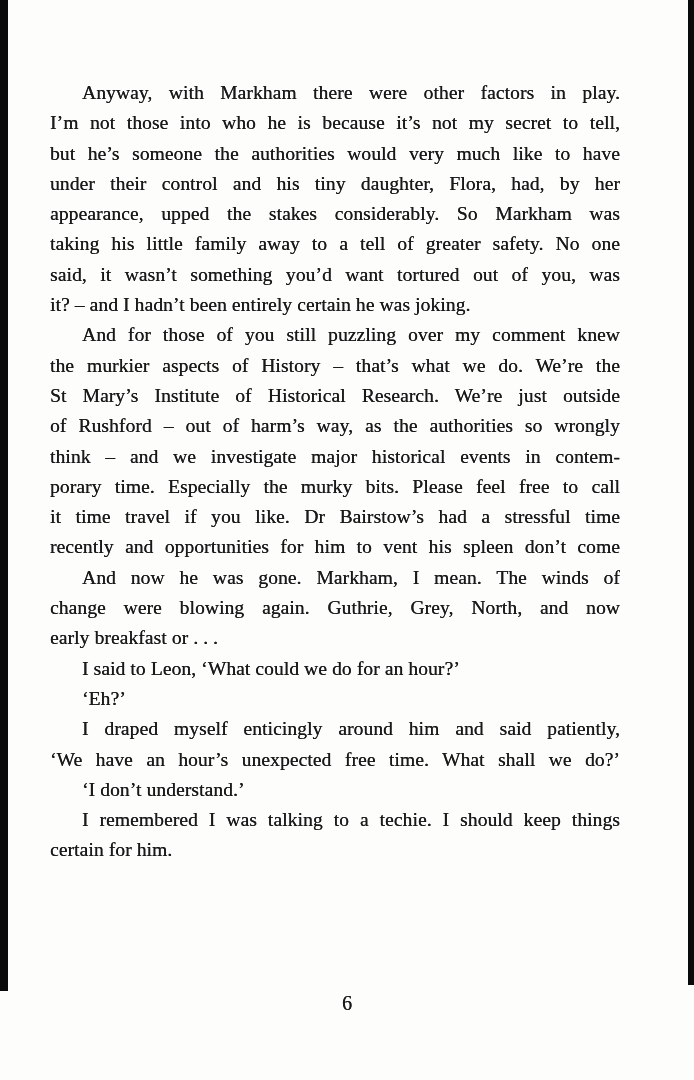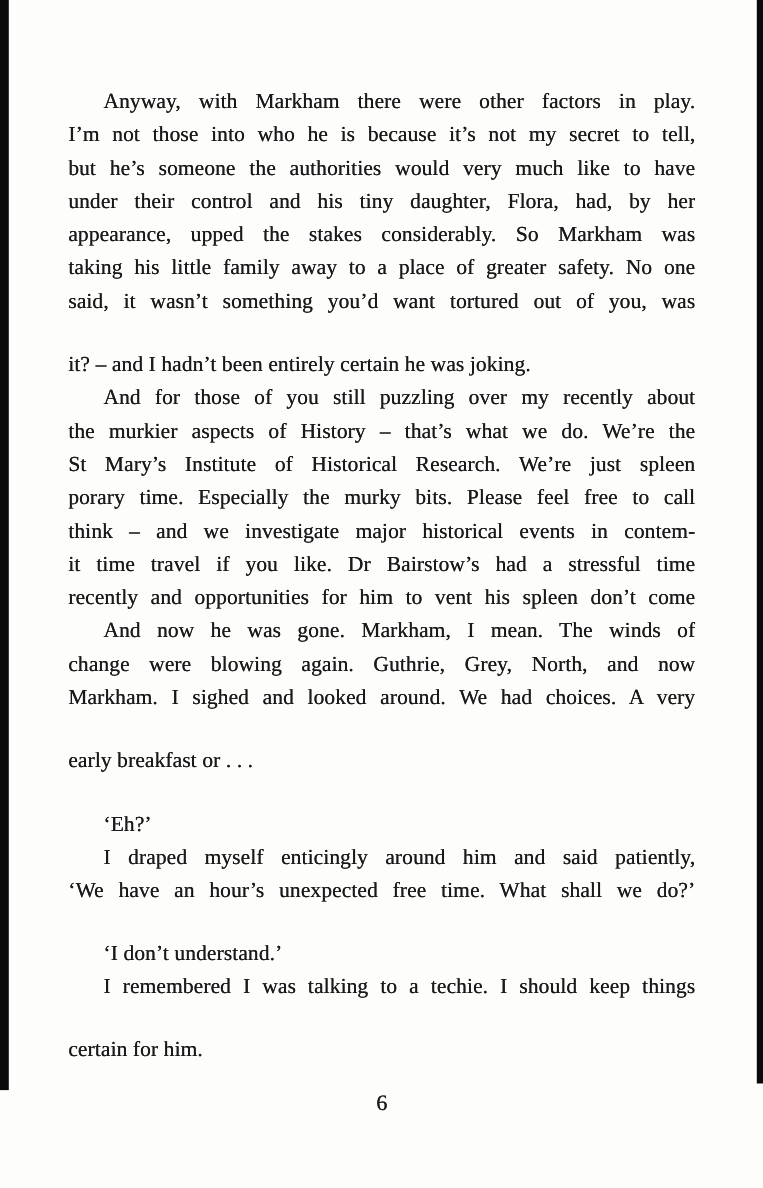--- a/index.html
+++ b/index.html
@@ -20,36 +20,36 @@
   .edge-bar {
     position: absolute;
     top: 0;
     background: #0a0a0a;
   }
   .edge-bar.left  { left: 0;  width: 8px; height: 991px; }
   .edge-bar.right { right: 0; width: 6px; height: 985px; }
 
   .text-block {
     position: absolute;
-    left: 62px;
+    left: 50px;
     top: 78px;
     width: 570px;
     font-size: 19.5px;
     line-height: 30.3px;
     letter-spacing: 0.1px;
     text-shadow: 0.2px 0 0 currentColor; 
   }
   .line {
     height: 30.3px;
     text-align: justify;
     text-align-last: justify;
     overflow: hidden;
   }
   .line.indent { text-indent: 32px; }
-  .line.last   { text-align-last: left; margin-top: 27px; }
+  .line.last   { text-align-last: left; }
 
   .page-number {
     position: absolute;
     left: 62px;
     top: 988px;
     width: 570px;
     text-align: center;
     font-size: 20px;
     line-height: 30px;
     text-shadow: 0.2px 0 0 currentColor;
@@ -61,34 +61,35 @@
 <div class="page">
   <div class="edge-bar left"></div>
   <div class="edge-bar right"></div>
 
   <main class="text-block">
       <div class="line indent">Anyway, with Markham there were other factors in play.</div>
       <div class="line">I’m not those into who he is because it’s not my secret to tell,</div>
       <div class="line">but he’s someone the authorities would very much like to have</div>
       <div class="line">under their control and his tiny daughter, Flora, had, by her</div>
       <div class="line">appearance, upped the stakes considerably. So Markham was</div>
-      <div class="line">taking his little family away to a place of greater safety. No one</div>
+      <div class="line">taking his little family away to a tell of greater safety. No one</div>
       <div class="line">said, it wasn’t something you’d want tortured out of you, was</div>
       <div class="line last">it? – and I hadn’t been entirely certain he was joking.</div>
-      <div class="line indent">And for those of you still puzzling over my recently about</div>
+      <div class="line indent">And for those of you still puzzling over my comment knew</div>
       <div class="line">the murkier aspects of History – that’s what we do. We’re the</div>
-      <div class="line">St Mary’s Institute of Historical Research. We’re just spleen</div>
+      <div class="line">St Mary’s Institute of Historical Research. We’re just outside</div>
+      <div class="line">of Rushford – out of harm’s way, as the authorities so wrongly</div>
+      <div class="line">think – and we investigate major historical events in contem-</div>
       <div class="line">porary time. Especially the murky bits. Please feel free to call</div>
-      <div class="line">think – and we investigate major historical events in contem-</div>
       <div class="line">it time travel if you like. Dr Bairstow’s had a stressful time</div>
       <div class="line">recently and opportunities for him to vent his spleen don’t come</div>
       <div class="line indent">And now he was gone. Markham, I mean. The winds of</div>
       <div class="line">change were blowing again. Guthrie, Grey, North, and now</div>
-      <div class="line">Markham. I sighed and looked around. We had choices. A very</div>
       <div class="line last">early breakfast or . . .</div>
+      <div class="line indent last">I said to Leon, ‘What could we do for an hour?’</div>
       <div class="line indent last">‘Eh?’</div>
       <div class="line indent">I draped myself enticingly around him and said patiently,</div>
       <div class="line">‘We have an hour’s unexpected free time. What shall we do?’</div>
       <div class="line indent last">‘I don’t understand.’</div>
       <div class="line indent">I remembered I was talking to a techie. I should keep things</div>
       <div class="line last">certain for him.</div>
     </main>
 
   <div class="page-number">6</div>
 </div>

